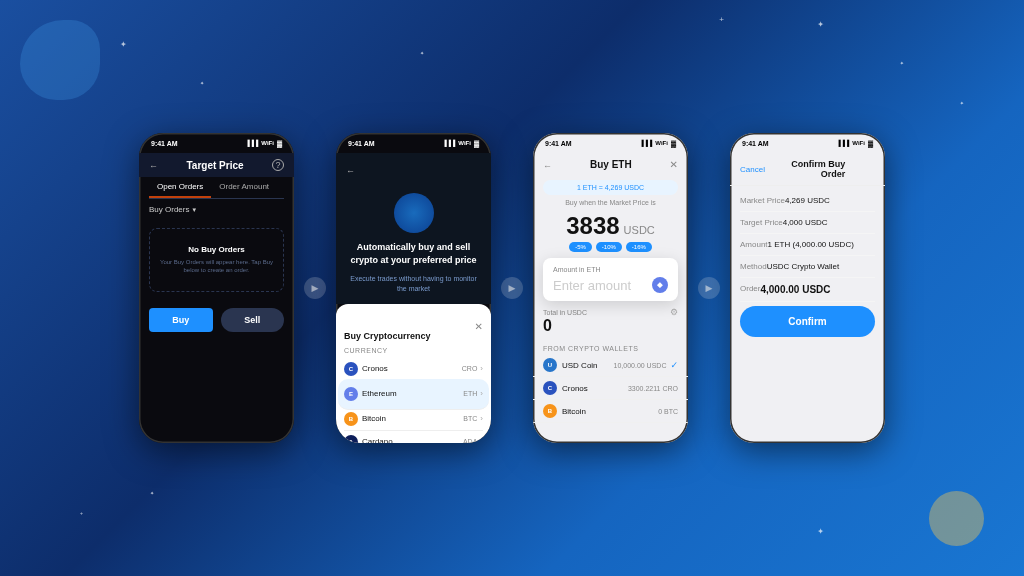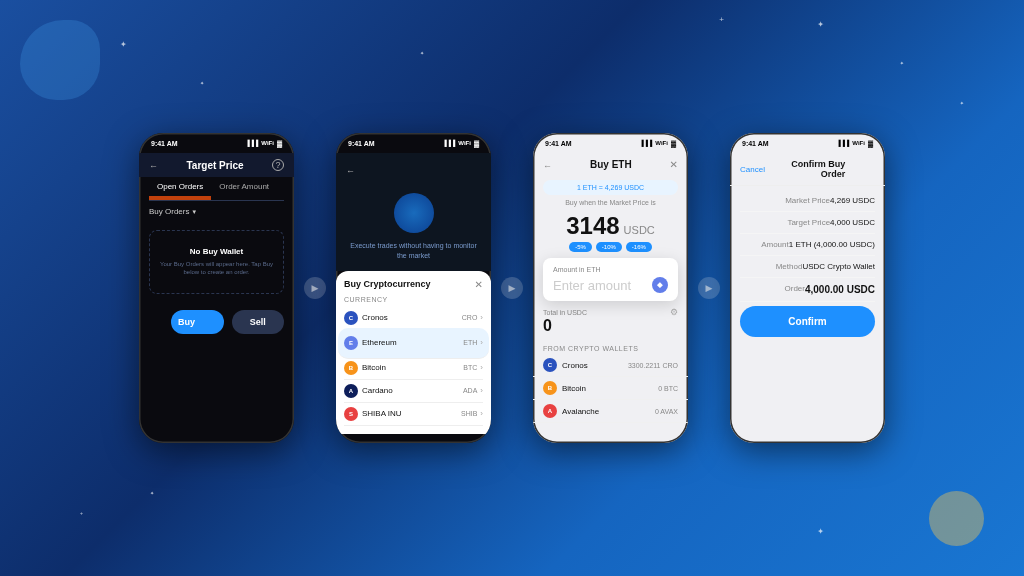--- a/index.html
+++ b/index.html
@@ -95,21 +95,21 @@
       border-bottom: 1px solid #2a3550;
       margin: 0 10px;
     }
     .phone1 .tab {
       font-size: 8px;
       padding: 5px 8px;
       color: #aaa;
     }
     .phone1 .tab.active {
       color: #fff;
-      border-bottom: 4px solid #c2410c;
+      border-bottom: 2px solid #c2410c;
     }
     .phone1 .orders-label {
       font-size: 8px;
       color: #ccc;
       padding: 6px 10px;
       display: flex;
       align-items: center;
       gap: 3px;
     }
     .phone1 .empty-box {
@@ -135,23 +135,23 @@
       gap: 8px;
       padding: 8px 10px;
       margin-top: auto;
     }
     .btn-buy {
       flex: 1;
       background: #1e90ff;
       color: #fff;
       font-size: 9px;
       font-weight: 600;
-      border-radius: 12px;
+      border-radius: 4px;
       padding: 7px;
-      margin-left: 22px;
+      text-align: center;
     }
     .btn-sell {
       flex: 1;
       background: #2a3550;
       color: #fff;
       font-size: 9px;
       font-weight: 600;
       border-radius: 16px;
       padding: 7px;
       text-align: center;
@@ -191,20 +191,21 @@
     .phone2 .sheet-header {
       display: flex;
       align-items: center;
       justify-content: space-between;
       margin-bottom: 6px;
     }
     .phone2 .sheet-title {
       font-size: 9px;
       font-weight: 700;
       color: #111;
+      margin-top: 19px;
     }
     .phone2 .currency-label {
       font-size: 7px;
       color: #888;
       text-transform: uppercase;
       letter-spacing: 0.5px;
       margin-bottom: 4px;
     }
     .phone2 .currency-item {
       display: flex;
@@ -375,21 +376,21 @@
     .phone4 .header-title {
       font-size: 9px;
       font-weight: 700;
       color: #111;
     }
     .order-rows {
       padding: 4px 10px;
     }
     .order-row {
       display: flex;
-      justify-content: flex-end;
+      justify-content: flex-start;
       padding: 6px 0;
       border-bottom: 0.5px solid #f5f5f5;
     }
     .order-row-label {
       font-size: 8px;
       color: #888;
     }
     .order-row-value {
       font-size: 8px;
       color: #111;
@@ -459,21 +460,21 @@
       </div>
       <div class="tabs">
         <div class="tab active">Open Orders</div>
         <div class="tab">Order Amount</div>
       </div>
       <div class="orders-label">
         <span>Buy Orders</span>
         <span style="font-size:7px;">▾</span>
       </div>
       <div class="empty-box">
-        <div class="empty-title">No Buy Wallet</div>
+        <div class="empty-title">No Buy Orders</div>
         <div class="empty-desc">Your Buy Orders will appear here. Tap Buy below to create an order.</div>
       </div>
       <div style="flex:1;"></div>
       <div class="bottom-btns">
         <div class="btn-buy">Buy</div>
         <div class="btn-sell">Sell</div>
       </div>
     </div>
   </div>
 
@@ -487,20 +488,21 @@
         <span style="font-size:6px;">WiFi</span>
         <span style="font-size:7px;">▓</span>
       </div>
     </div>
     <div class="content phone2">
       <div class="dark-header">
         <span style="color:#aaa;font-size:9px;">←</span>
       </div>
       <div class="promo-area">
         <div style="width:40px;height:40px;background:radial-gradient(circle,#1e90ff,#0a50c0);border-radius:50%;margin-bottom:8px;opacity:0.7;"></div>
+        <div class="promo-text">Automatically buy and sell crypto at your preferred price</div>
         <div class="promo-sub">Execute trades without having to monitor the market</div>
       </div>
       <div class="bottom-sheet">
         <div class="sheet-header">
           <span class="sheet-title">Buy Cryptocurrency</span>
           <span style="font-size:10px;color:#888;">✕</span>
         </div>
         <div class="currency-label">CURRENCY</div>
         <div id="currency-list">
             <div class="currency-item">
@@ -571,21 +573,21 @@
     </div>
     <div class="content phone3">
       <div class="header">
         <span style="color:#888;font-size:9px;">←</span>
         <span class="header-title">Buy ETH</span>
         <span style="font-size:10px;color:#888;">✕</span>
       </div>
       <div class="price-badge">1 ETH = 4,269 USDC</div>
       <div class="buy-when">Buy when the Market Price is</div>
       <div style="display:flex;align-items:baseline;justify-content:center;gap:4px;">
-        <span class="big-price">3148</span>
+        <span class="big-price">3838</span>
         <span style="font-size:11px;color:#888;">USDC</span>
       </div>
       <div class="price-tags">
         <div class="price-tag">-5%</div>
         <div class="price-tag">-10%</div>
         <div class="price-tag">-16%</div>
       </div>
 
       <div class="amount-popup">
         <div class="amount-label">Amount in ETH</div>
@@ -598,45 +600,45 @@
         <div class="total-label">
           <span>Total in USDC</span>
           <span style="font-size:9px;color:#aaa;">⚙</span>
         </div>
         <div class="total-value">0</div>
       </div>
       <div class="wallets-label">FROM CRYPTO WALLETS</div>
       <div id="wallet-list" style="overflow:hidden;flex:1;">
           <div class="wallet-item">
     <div class="wallet-left">
+      <div class="wallet-icon" style="background:#2775ca;">U</div>
+      <span class="wallet-name">USD Coin</span>
+    </div>
+    <div style="display:flex;align-items:center;gap:4px;">
+      <span class="wallet-balance">10,000.00 USDC</span>
+      <span class="wallet-check">✓</span>
+    </div>
+  </div>
+          <div class="wallet-item">
+    <div class="wallet-left">
       <div class="wallet-icon" style="background:#2a52be;">C</div>
       <span class="wallet-name">Cronos</span>
     </div>
     <div style="display:flex;align-items:center;gap:4px;">
       <span class="wallet-balance">3300.2211 CRO</span>
 
     </div>
   </div>
           <div class="wallet-item">
     <div class="wallet-left">
       <div class="wallet-icon" style="background:#f7931a;">B</div>
       <span class="wallet-name">Bitcoin</span>
     </div>
     <div style="display:flex;align-items:center;gap:4px;">
       <span class="wallet-balance">0 BTC</span>
-
-    </div>
-  </div>
-          <div class="wallet-item">
-    <div class="wallet-left">
-      <div class="wallet-icon" style="background:#e84141;">A</div>
-      <span class="wallet-name">Avalanche</span>
-    </div>
-    <div style="display:flex;align-items:center;gap:4px;">
-      <span class="wallet-balance">0 AVAX</span>
 
     </div>
   </div>
         </div>
     </div>
   </div>
 
   <div class="arrow-btn" style="font-size:9px;color:rgba(255,255,255,0.6);">▶</div>
 
   <div class="phone phone-light">

